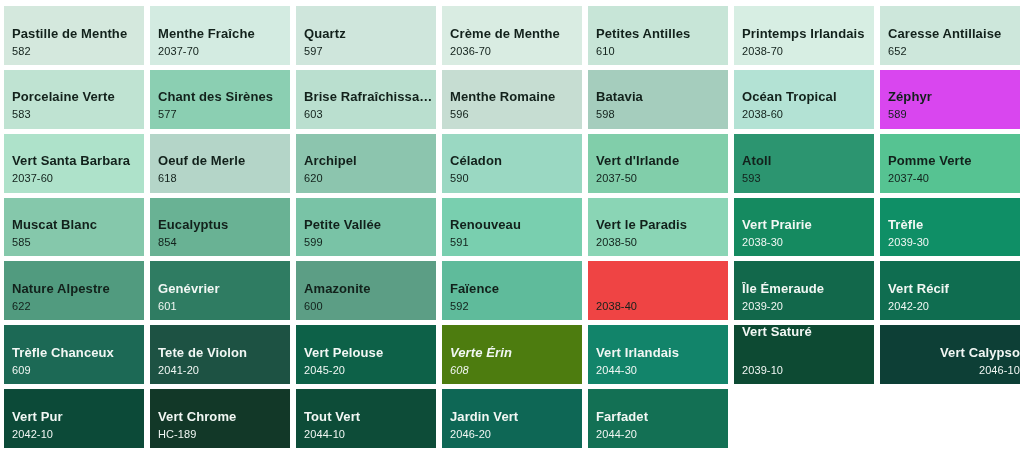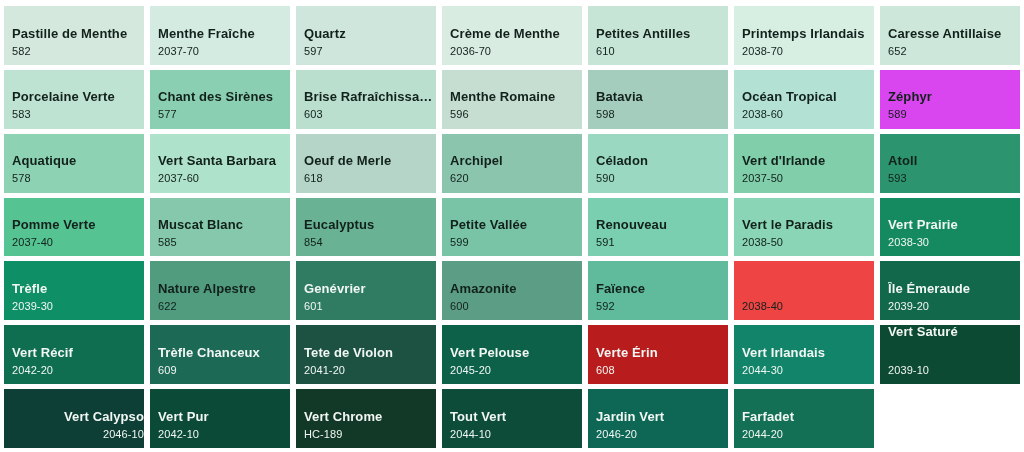--- a/index.html
+++ b/index.html
@@ -105,24 +105,20 @@
       <div class="swatch-code">598</div>
     </div>
     <div class="swatch light" style="background: rgb(179, 226, 212);">
       <div class="swatch-name">Océan Tropical</div>
       <div class="swatch-code">2038-60</div>
     </div>
     <div class="swatch light" style="background: #d946ef;">
       <div class="swatch-name">Zéphyr</div>
       <div class="swatch-code">589</div>
     </div>
-    <div class="swatch light" style="background: rgb(142, 210, 180);">
-      <div class="swatch-name">Aquatique</div>
-      <div class="swatch-code">578</div>
-    </div>
     <div class="swatch light" style="background: rgb(174, 226, 202);">
       <div class="swatch-name">Vert Santa Barbara</div>
       <div class="swatch-code">2037-60</div>
     </div>
     <div class="swatch light" style="background: rgb(180, 213, 200);">
       <div class="swatch-name">Oeuf de Merle</div>
       <div class="swatch-code">618</div>
     </div>
     <div class="swatch light" style="background: rgb(140, 197, 174);">
       <div class="swatch-name">Archipel</div>
@@ -205,21 +201,21 @@
       <div class="swatch-code">609</div>
     </div>
     <div class="swatch dark" style="background: rgb(29, 82, 67);">
       <div class="swatch-name">Tete de Violon</div>
       <div class="swatch-code">2041-20</div>
     </div>
     <div class="swatch dark" style="background: rgb(13, 97, 72);">
       <div class="swatch-name">Vert Pelouse</div>
       <div class="swatch-code">2045-20</div>
     </div>
-    <div class="swatch dark" style="background: #b91c1c;">
+    <div class="swatch dark" style="background: #4d7c0f; font-style: italic;">
       <div class="swatch-name">Verte Érin</div>
       <div class="swatch-code">608</div>
     </div>
     <div class="swatch dark" style="background: rgb(18, 132, 106);">
       <div class="swatch-name">Vert Irlandais</div>
       <div class="swatch-code">2044-30</div>
     </div>
     <div class="swatch dark" style="background: rgb(13, 74, 51); justify-content: space-between;">
       <div class="swatch-name">Vert Saturé</div>
       <div class="swatch-code">2039-10</div>

